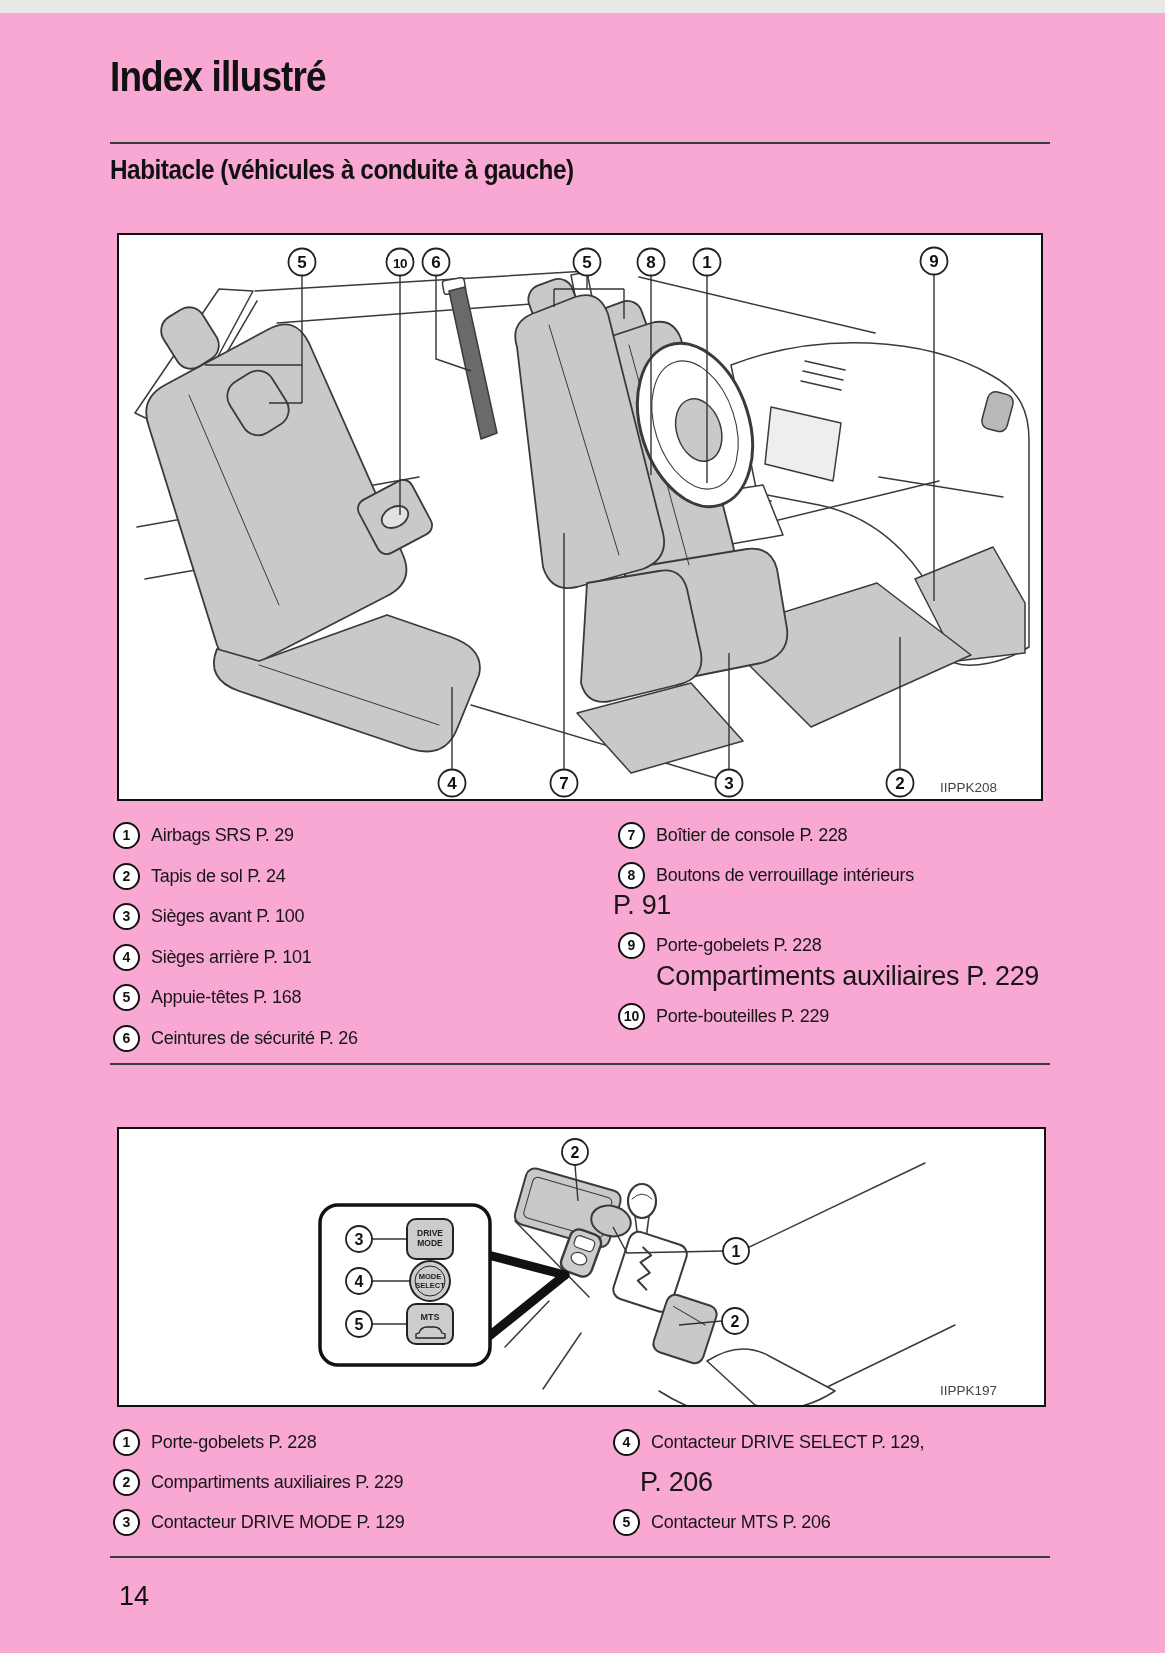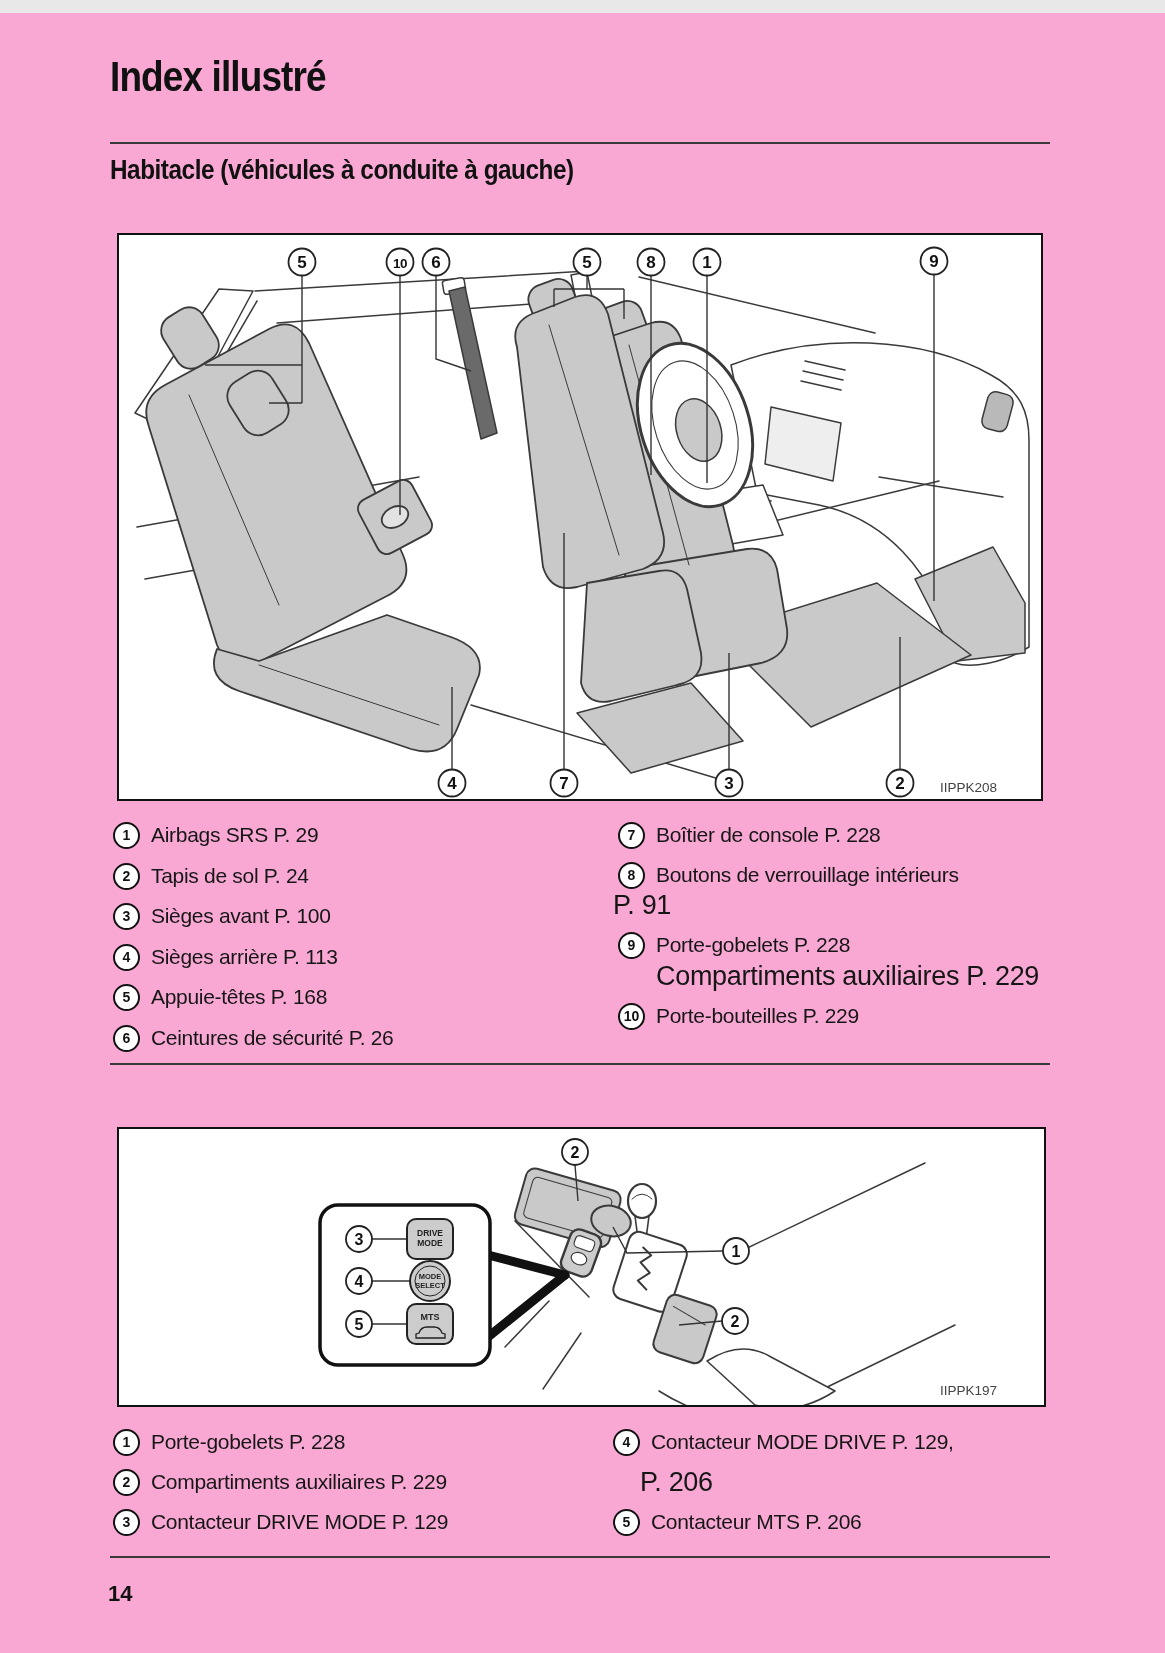--- a/index.html
+++ b/index.html
@@ -17,23 +17,23 @@
     letter-spacing:-0.5px;transform:scaleX(0.90);transform-origin:left center;white-space:nowrap;color:#111;
   }
   .figure-box{position:absolute;left:117px;border:2px solid #111;background:#fff;}
   .figure-box svg{display:block;}
   .lrow{position:absolute;display:flex;align-items:center;gap:11px;height:30px;}
   .cnum{
     width:27px;height:27px;box-sizing:border-box;border:2px solid #111;border-radius:50%;
     display:flex;align-items:center;justify-content:center;font-size:14px;font-weight:700;
     flex:none;background:#fff;color:#111;
   }
-  .ltxt{font-size:21px;letter-spacing:-0.3px;white-space:nowrap;color:#161616;}
+  .ltxt{font-size:18px;letter-spacing:-0.3px;white-space:nowrap;color:#161616;}
   .lwrap{position:absolute;font-size:27px;letter-spacing:-0.3px;white-space:nowrap;color:#161616;height:30px;display:flex;align-items:center;}
-  .page-number{position:absolute;left:108px;top:1568px;font-size:22px;font-weight:700;color:#111;}
+  .page-number{position:absolute;left:119px;top:1568px;font-size:27px;font-weight:400;color:#111;}
   text{font-family:"Liberation Sans",sans-serif;}
 </style>
 </head>
 <body>
 
 <div class="page">
 
   <div class="page-title">Index illustré</div>
   <div class="rule" style="top:129px;"></div>
   <div class="section-heading">Habitacle (véhicules à conduite à gauche)</div>
@@ -173,21 +173,21 @@
   <div class="lrow" style="left:113px;top:848px;">
     <span class="cnum">2</span>
     <span class="ltxt">Tapis de sol P. 24</span>
   </div>
   <div class="lrow" style="left:113px;top:888px;">
     <span class="cnum">3</span>
     <span class="ltxt">Sièges avant P. 100</span>
   </div>
   <div class="lrow" style="left:113px;top:929px;">
     <span class="cnum">4</span>
-    <span class="ltxt">Sièges arrière P. 113</span>
+    <span class="ltxt">Sièges arrière P. 101</span>
   </div>
   <div class="lrow" style="left:113px;top:969px;">
     <span class="cnum">5</span>
     <span class="ltxt">Appuie-têtes P. 168</span>
   </div>
   <div class="lrow" style="left:113px;top:1010px;">
     <span class="cnum">6</span>
     <span class="ltxt">Ceintures de sécurité P. 26</span>
   </div>
   <div class="lrow" style="left:618px;top:807px;">
@@ -307,21 +307,21 @@
   <div class="lrow" style="left:113px;top:1454px;">
     <span class="cnum">2</span>
     <span class="ltxt">Compartiments auxiliaires P. 229</span>
   </div>
   <div class="lrow" style="left:113px;top:1494px;">
     <span class="cnum">3</span>
     <span class="ltxt">Contacteur DRIVE MODE P. 129</span>
   </div>
   <div class="lrow" style="left:613px;top:1414px;">
     <span class="cnum">4</span>
-    <span class="ltxt">Contacteur MODE DRIVE P. 129,</span>
+    <span class="ltxt">Contacteur DRIVE SELECT P. 129,</span>
   </div>
   <div class="lwrap" style="left:640px;top:1454px;">P. 206</div>
   <div class="lrow" style="left:613px;top:1494px;">
     <span class="cnum">5</span>
     <span class="ltxt">Contacteur MTS P. 206</span>
   </div>
 
   <div class="rule" style="top:1543px;"></div>
   <div class="page-number">14</div>
 

